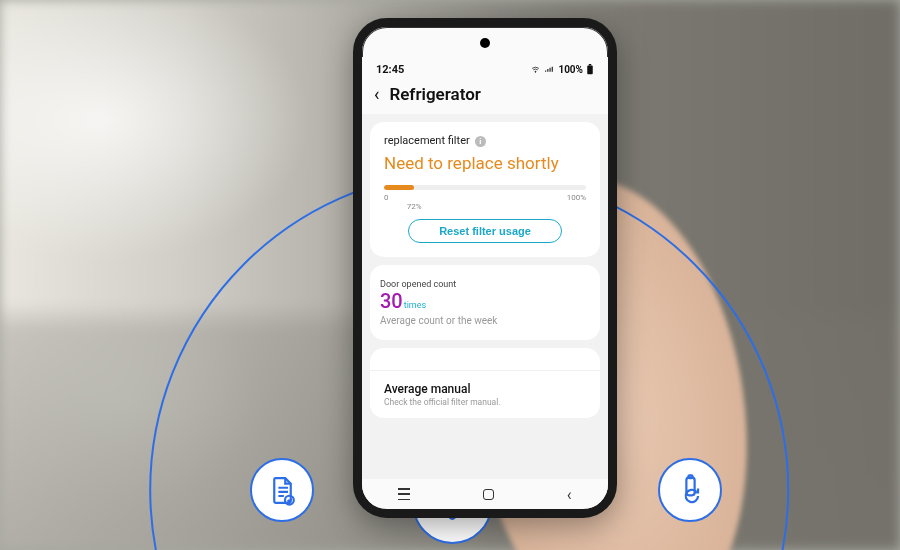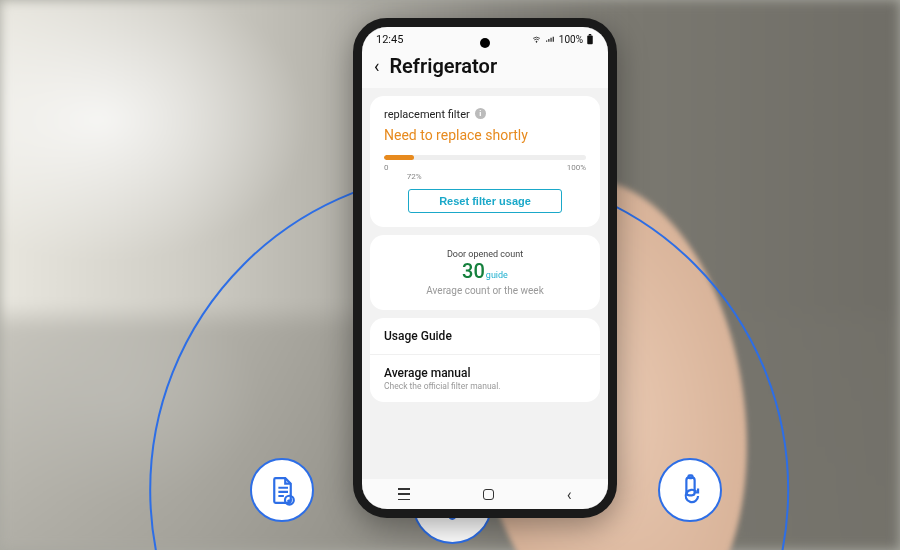--- a/index.html
+++ b/index.html
@@ -36,69 +36,70 @@
   left: 353px; top: 18px;
   width: 264px; height: 500px;
   background: #fafafa;
   border: 9px solid #1a1a1a;
   border-radius: 34px;
   box-shadow: 0 8px 30px rgba(0,0,0,0.35), inset 0 0 0 1px #333;
   overflow: hidden;
 }
 .status-bar {
   display: flex; align-items: center; justify-content: space-between;
-  padding: 6px 14px 2px; font-size: 11px; color: #111; font-weight: 400;
+  padding: 6px 14px 2px; font-size: 11px; color: #111; font-weight: 700;
   background: #fafafa;
+  margin-top: 30px;
 }
 .status-right { display: flex; align-items: center; gap: 3px; font-size: 10px;}
 .punch-hole {
   position: absolute; top: 11px; left: 50%; transform: translateX(-50%);
   width: 10px; height: 10px; background: #000; border-radius: 50%;
 }
 .header {
   display: flex; align-items: center; gap: 10px;
   padding: 6px 12px 10px; background: #fafafa;
 }
 .header .back { font-size: 18px; color: #111; line-height: 1; cursor: pointer;}
-.header .title { font-size: 20px; font-weight: 600; color: #111; }
+.header .title { font-size: 17px; font-weight: 600; color: #111; }
 .screen {
   padding: 0 8px; background: #f2f2f2; height: calc(100% - 58px - 30px);
   display: flex; flex-direction: column; gap: 8px; padding-top: 8px;
 }
 .card {
   background: #fff; border-radius: 14px; padding: 12px 14px;
 }
-.filter-row { display: flex; align-items: flex-start; gap: 5px; }
+.filter-row { display: flex; align-items: flex-end; gap: 5px; }
 .filter-label { font-size: 11px; color: #222; }
 .info-dot {
   width: 11px; height: 11px; border-radius: 50%; background: #bbb;
   display: inline-flex; align-items: center; justify-content: center;
   font-size: 8px; color: #fff; font-weight: 700;
 }
-.filter-status { color: #e78a1e; font-size: 14px; margin-top: 6px; }
+.filter-status { color: #e78a1e; font-size: 17px; margin-top: 6px; }
 .bar-wrap { margin-top: 12px; }
 .bar-track {
   height: 5px; background: #eee; border-radius: 3px; position: relative; overflow: hidden;
 }
 .bar-fill {
   position: absolute; left: 0; top: 0; height: 100%; width: 15%;
   background: #e78a1e; border-radius: 3px;
 }
 .bar-labels { display: flex; justify-content: space-between; font-size: 8px; color: #888; margin-top: 3px;}
 .bar-mid { position: absolute; font-size: 8px; color: #888; left: 15%; transform: translateX(-50%); }
 .bar-labels-wrap { position: relative; height: 12px; }
 .reset-btn {
   margin: 14px auto 2px; display: block; width: 76%;
   border: 1px solid #1aa8c9; color: #1aa8c9; background: #fff;
-  border-radius: 3px; padding: 5px 0; font-size: 11px; font-weight: 600;
+  border-radius: 12px; padding: 5px 0; font-size: 11px; font-weight: 600;
   cursor: pointer;
 }
-.door-card { text-align: center; padding: 14px 10px; }
+.door-card { text-align: left; padding: 14px 10px; }
 .door-title { font-size: 9px; color: #444; }
-.door-count { color: #15803d; font-size: 20px; font-weight: 500; margin-top: 2px; }
+.door-count { color: #a21caf; font-size: 20px; font-weight: 500; margin-top: 2px; }
 .door-unit { color: #1fb0cf; font-size: 9px; margin-left: 1px;}
 .door-sub { font-size: 10px; color: #999; margin-top: 2px;}
 .list-card { padding: 0; }
 .list-item { padding: 11px 14px; border-bottom: 1px solid #f0f0f0; cursor:pointer;}
 .list-item:last-child { border-bottom: none; }
 .list-title { font-size: 12px; color: #111; font-weight: 500;}
 .list-sub { font-size: 8.5px; color: #999; margin-top: 1px;}
 .navbar {
   position: absolute; bottom: 0; left: 0; right: 0; height: 30px;
   background: #fafafa; display: flex; align-items: center; justify-content: space-around;
@@ -203,28 +204,27 @@
           </div>
           <span class="bar-mid">72%</span>
         </div>
       </div>
       <button class="reset-btn">Reset filter usage</button>
     </div>
 
     <div class="card door-card">
       <div class="door-title">Door opened count</div>
       <div>
-        <span class="door-count">30</span><span class="door-unit">guide</span>
+        <span class="door-count">30</span><span class="door-unit">times</span>
       </div>
       <div class="door-sub">Average count or the week</div>
     </div>
 
     <div class="card list-card">
       <div class="list-item">
-        <div class="list-title">Usage Guide</div>
       </div>
       <div class="list-item">
         <div class="list-title">Average manual</div>
         <div class="list-sub">Check the official filter manual.</div>
       </div>
     </div>
 
   </div>
 
   <div class="navbar">

